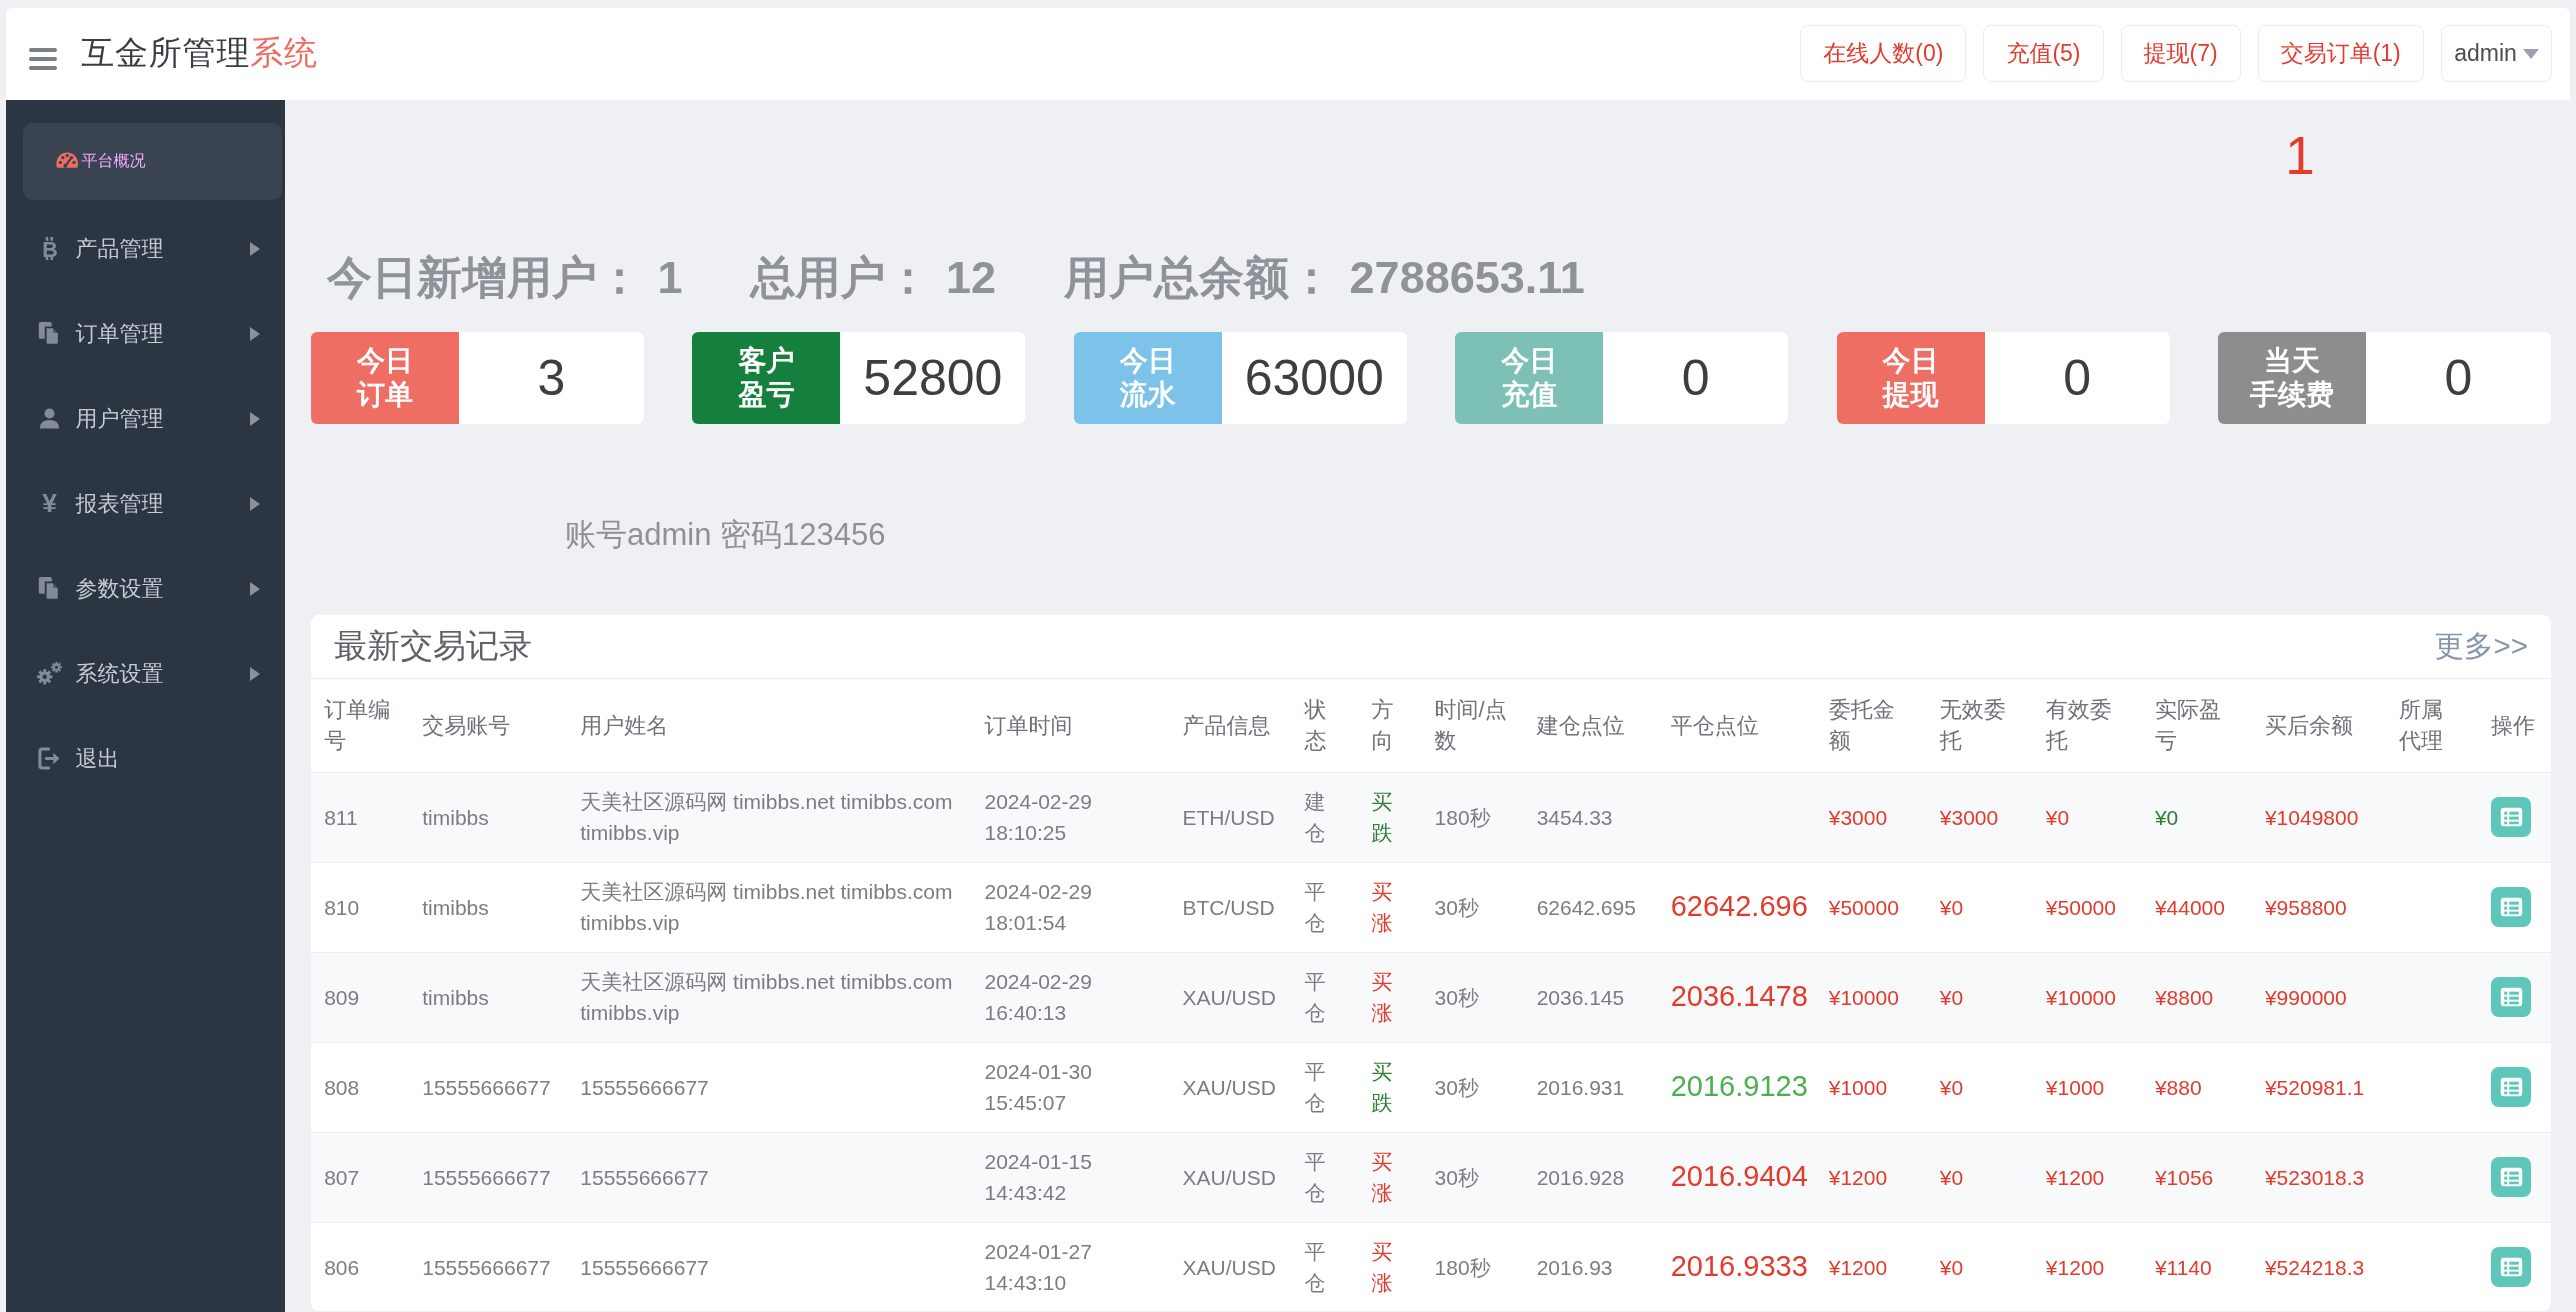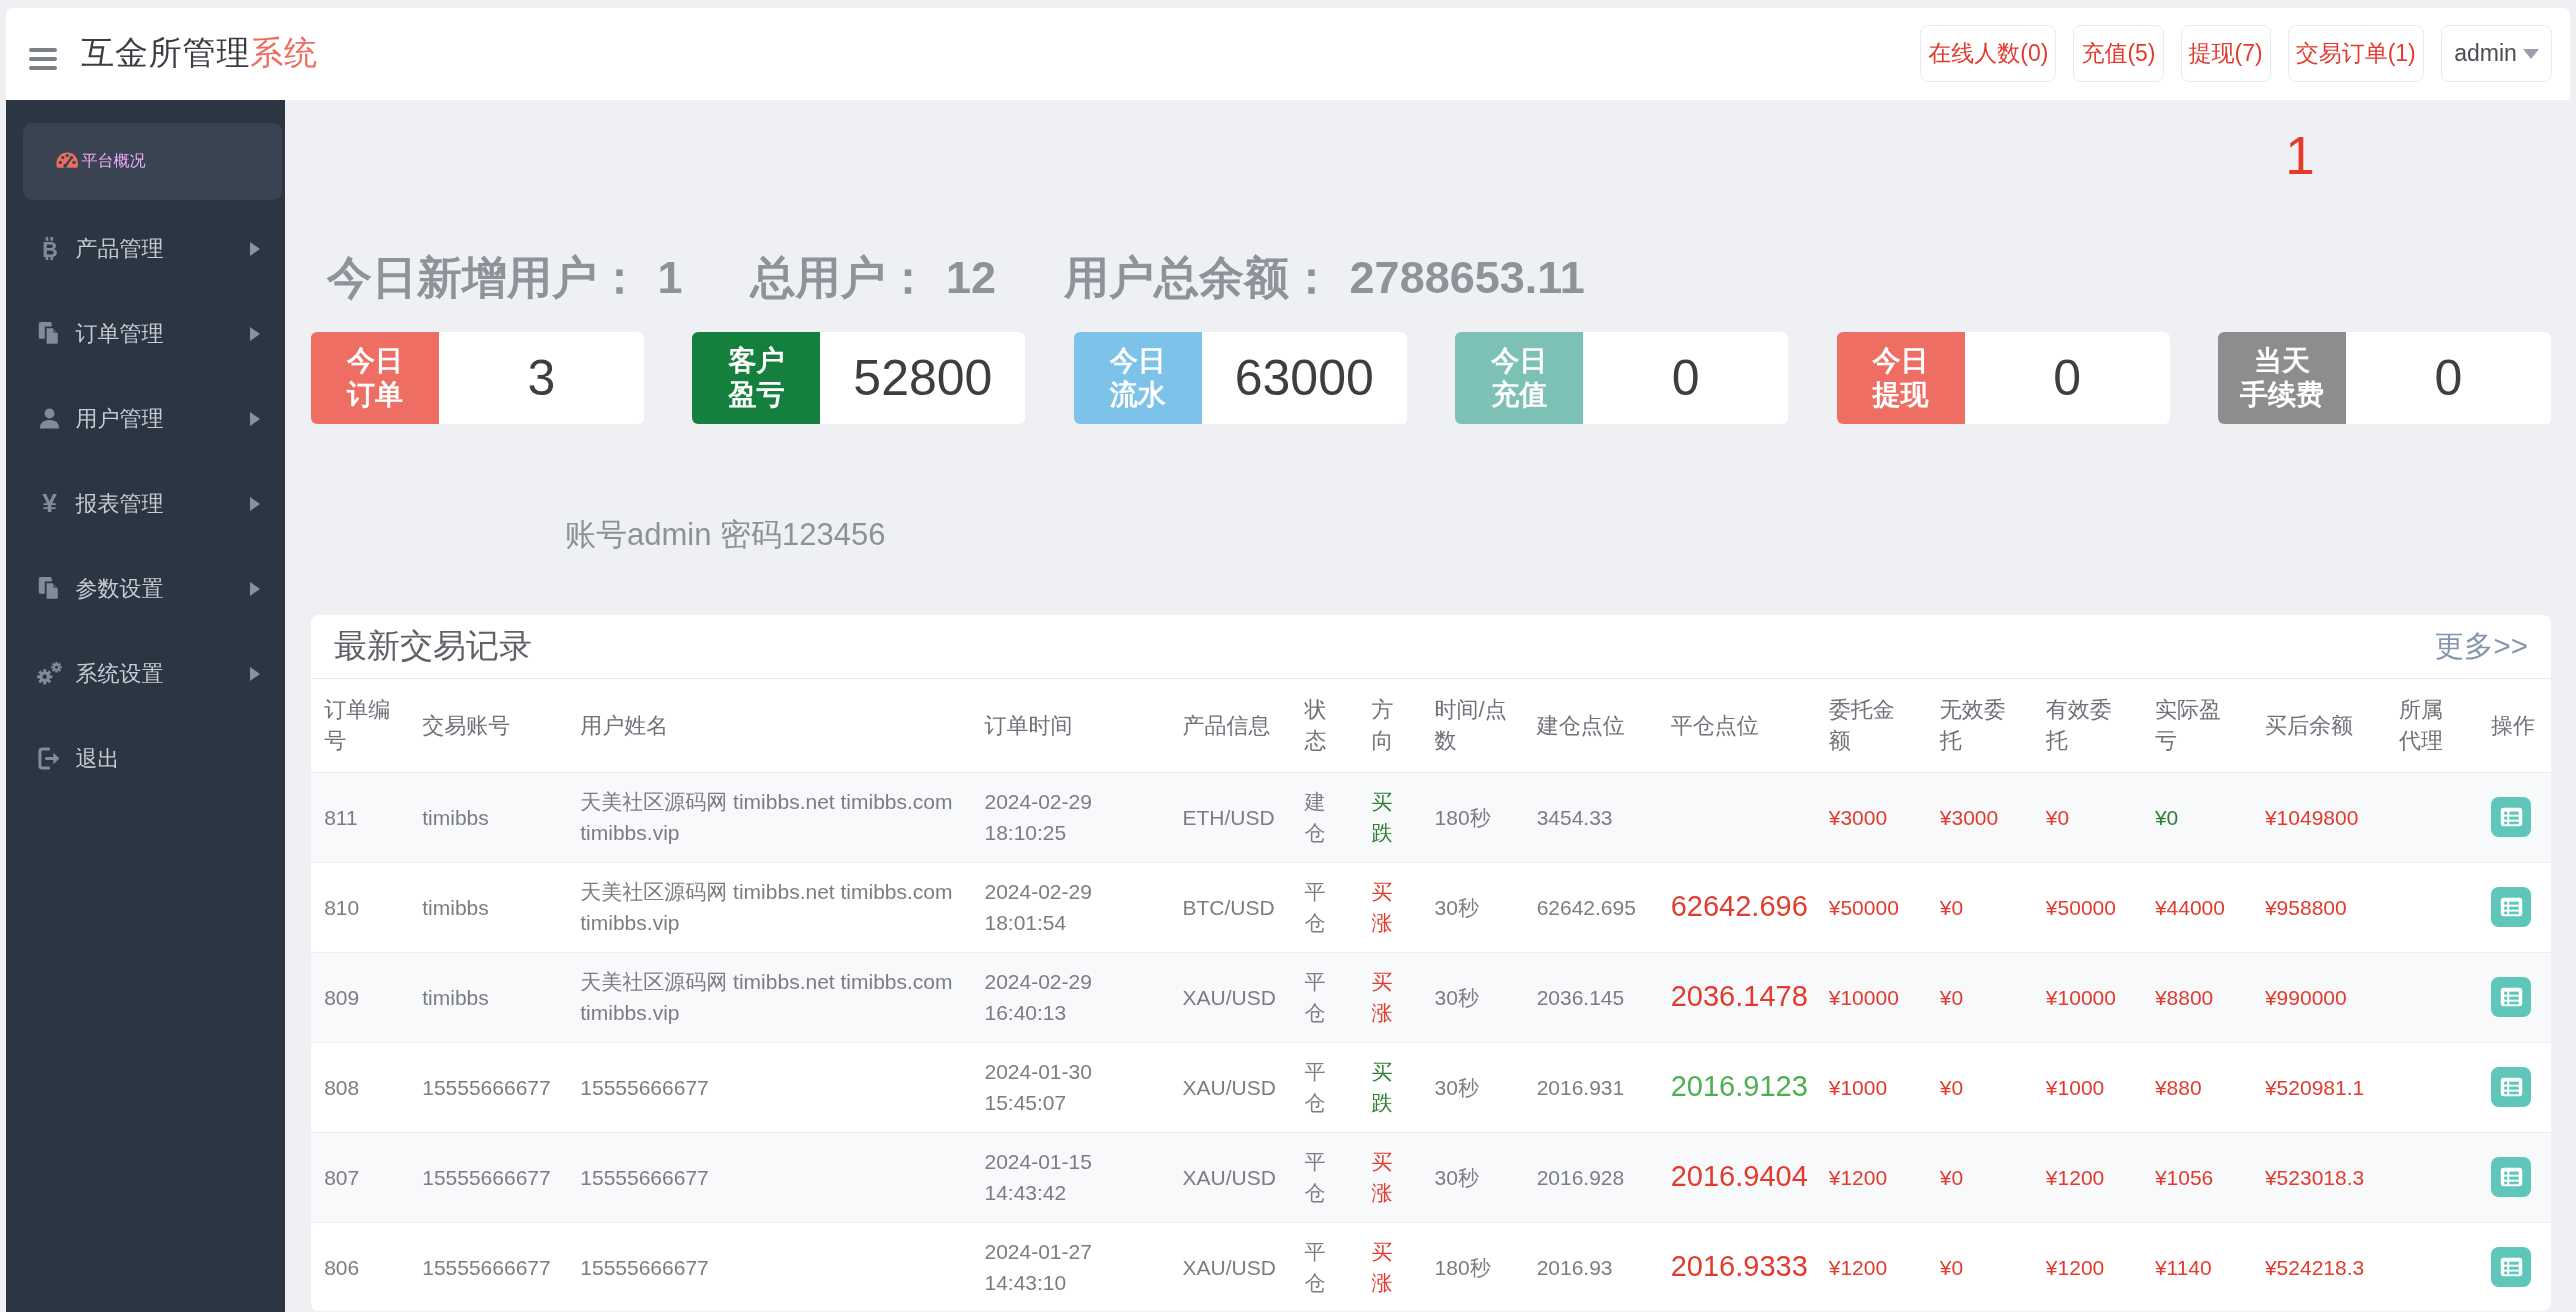--- a/index.html
+++ b/index.html
@@ -9,21 +9,21 @@
 
   
   .topbar { position:absolute; left:6.2px; top:7.8px; width:2564px; height:92px;
             background:#ffffff; border-radius:6.2px 6.2px 0 0; }
   .burger { position:absolute; left:23px; top:40px; width:28px; height:25px; cursor:pointer; }
   .burger i { display:block; width:28px; height:3.9px; background:#7b7f86; border-radius:1.9px; margin-bottom:5.4px; }
   .brand { position:absolute; left:75px; top:0; height:92px; display:flex; align-items:center;
            font-size:33px; font-weight:500; letter-spacing:0.8px; color:#3b3d42; }
   .brand .accent { color:#ee6d61; }
   .top-actions { position:absolute; right:18px; top:0; height:92px; display:flex; align-items:center; gap:17px; }
-  .top-btn { height:57px; padding:0 7px; display:flex; align-items:center; border:1.6px solid #e9ebf3;
+  .top-btn { height:57px; padding:0 22px; display:flex; align-items:center; border:1.6px solid #e9ebf3;
              border-radius:7.8px; font-size:23px; color:#e23b2e; background:#fff; cursor:pointer; white-space:nowrap; }
   .admin-box { height:57px; padding:0 12.4px; display:flex; align-items:center; gap:6px; border:1.6px solid #e9ebf3;
                border-radius:7.8px; font-size:23px; color:#4a4d52; background:#fff; cursor:pointer; }
   .caret-down { width:0; height:0; border-left:8.5px solid transparent; border-right:8.5px solid transparent;
                 border-top:10px solid #9aa1ab; }
 
   
   .sidebar { position:absolute; left:6.2px; top:100px; width:279px; height:1213px; background:#2c3542; }
   .side-active { position:absolute; left:17px; top:23px; width:259px; height:77px; background:#3a4351;
                  border-radius:9.3px; display:flex; align-items:center; cursor:pointer; }
@@ -39,21 +39,21 @@
 
   
   .stats-line { position:absolute; left:327px; top:248px; display:flex; align-items:flex-start;
                 font-size:45px; font-weight:bold; color:#8e9299; white-space:nowrap; }
   .stat-group { margin-right:68px; }
   .stat-group .stat-value { margin-left:15.5px; }
 
   .cards { position:absolute; left:311px; top:332px; width:2240px; height:92px;
            display:flex; justify-content:space-between; }
   .card { width:333px; height:92px; display:flex; }
-  .card-label { width:128px; height:92px; border-radius:6.2px 0 0 6.2px; color:#fff; font-size:28px;
+  .card-label { width:148px; height:92px; border-radius:6.2px 0 0 6.2px; color:#fff; font-size:28px;
                 line-height:34px; font-weight:bold; display:flex; align-items:center; justify-content:center;
                 text-align:center; white-space:pre-line; }
   .card-value { flex:1; background:#fff; border-radius:0 6.2px 6.2px 0; display:flex; align-items:center;
                 justify-content:center; font-size:50px; color:#3e3e40; }
 
   .service-btn { position:absolute; left:325px; top:496px; width:217px; height:78px; background:#2c6de9;
                  color:#fff; font-size:33px; border:none; border-radius:3.1px; display:flex; align-items:center;
                  justify-content:center; cursor:pointer; font-family:inherit; }
   .service-note { position:absolute; left:565px; top:496px; height:78px; display:flex; align-items:center;
                   font-size:31px; color:#8e9298; }

